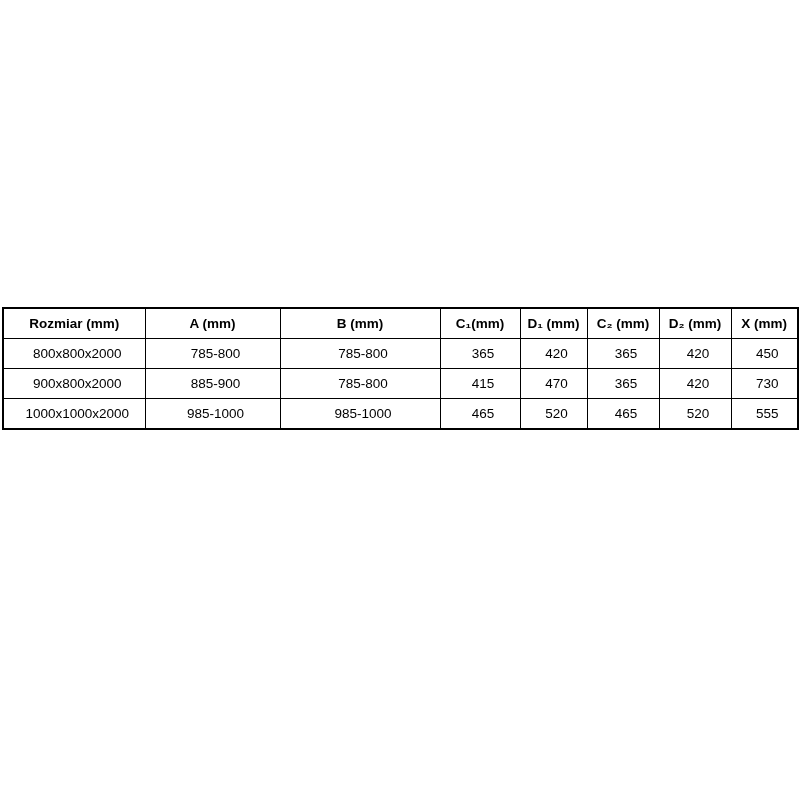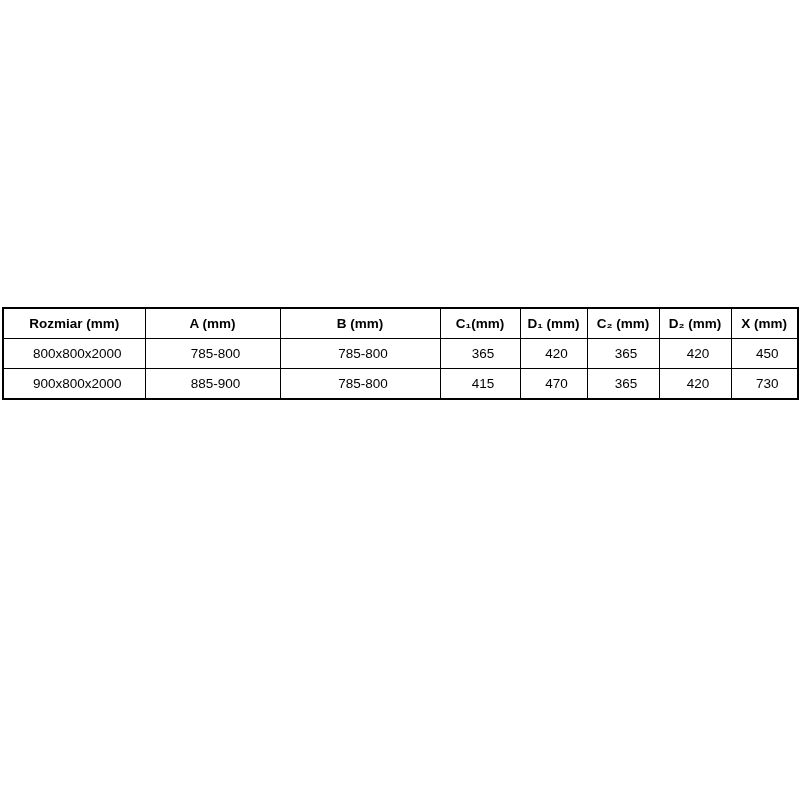--- a/index.html
+++ b/index.html
@@ -88,15 +88,25 @@
       <tr>
         <td>900x800x2000</td>
         <td>885-900</td>
         <td>785-800</td>
         <td>415</td>
         <td>470</td>
         <td>365</td>
         <td>420</td>
         <td>730</td>
       </tr>
+      <tr>
+        <td>1000x1000x2000</td>
+        <td>985-1000</td>
+        <td>985-1000</td>
+        <td>465</td>
+        <td>520</td>
+        <td>465</td>
+        <td>520</td>
+        <td>555</td>
+      </tr>
     </tbody>
   </table>
 </div>
 
 </body></html>

